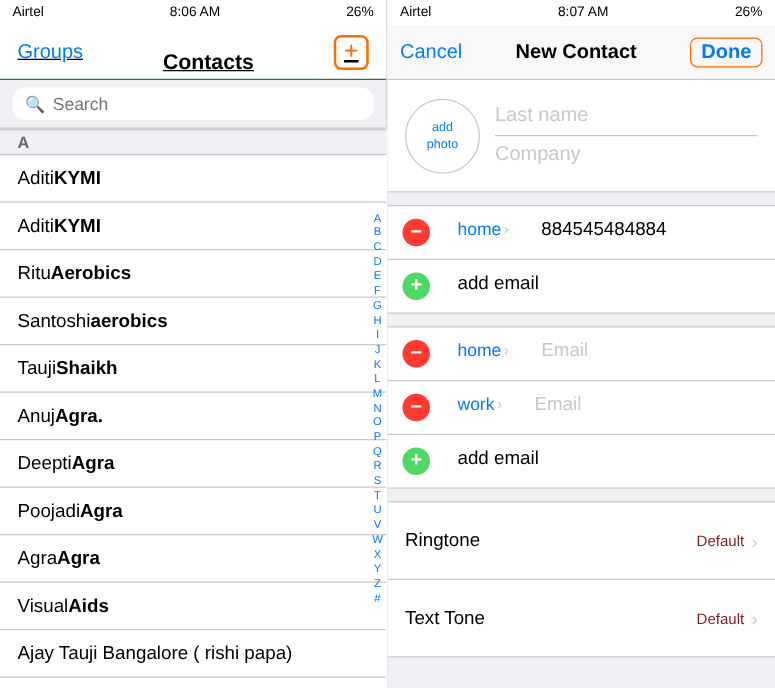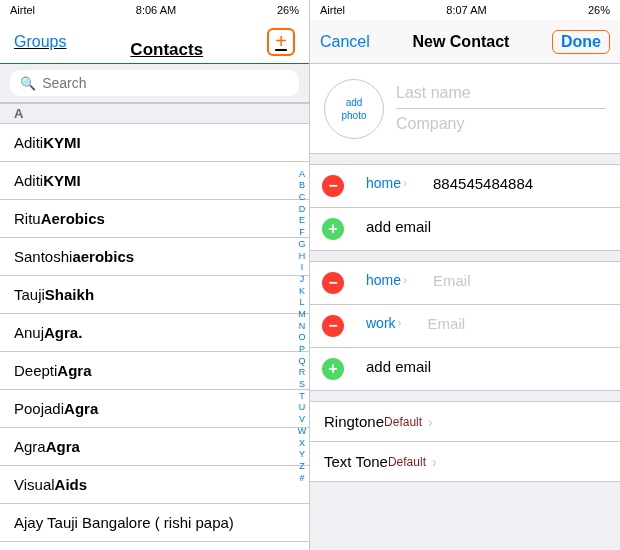--- a/index.html
+++ b/index.html
@@ -57,21 +57,21 @@
     .plus-btn { width: 22px; height: 22px; border-radius: 11px; background: #4cd964; display: flex; align-items: center; justify-content: center; cursor: pointer; flex-shrink: 0; }
     .plus-btn::after { content: '+'; color: #fff; font-size: 16px; font-weight: 600; line-height: 1; }
 
     .field-label { font-size: 14px; color: #007aff; display: flex; align-items: center; gap: 2px; }
     .field-label-chevron { color: #c7c7cc; font-size: 12px; }
     .field-value { font-size: 15px; color: #000; margin-left: 4px; }
     .field-placeholder { font-size: 15px; color: #c7c7cc; margin-left: 4px; }
     .field-add-label { font-size: 15px; color: #000; }
 
     .settings-section { background: #fff; margin-top: 10px; border-top: 1px solid #c8c8cd; border-bottom: 1px solid #c8c8cd; }
-    .settings-row { display: flex; align-items: center; padding: 11px 14px; border-bottom: 1px solid #c8c8cd; }
+    .settings-row { display: flex; align-items: center; justify-content: space-between; padding: 22px 14px; border-bottom: 1px solid #c8c8cd; }
     .settings-row:last-child { border-bottom: none; }
     .settings-label { font-size: 15px; color: #000; }
     .settings-value-wrap { display: flex; align-items: center; gap: 6px; }
     .settings-value { font-size: 12px; color: #7f1d1d; }
     .settings-chevron { color: #c7c7cc; font-size: 14px; }
   </style>
 </head>
 <body>
 
 <div class="left-panel">

